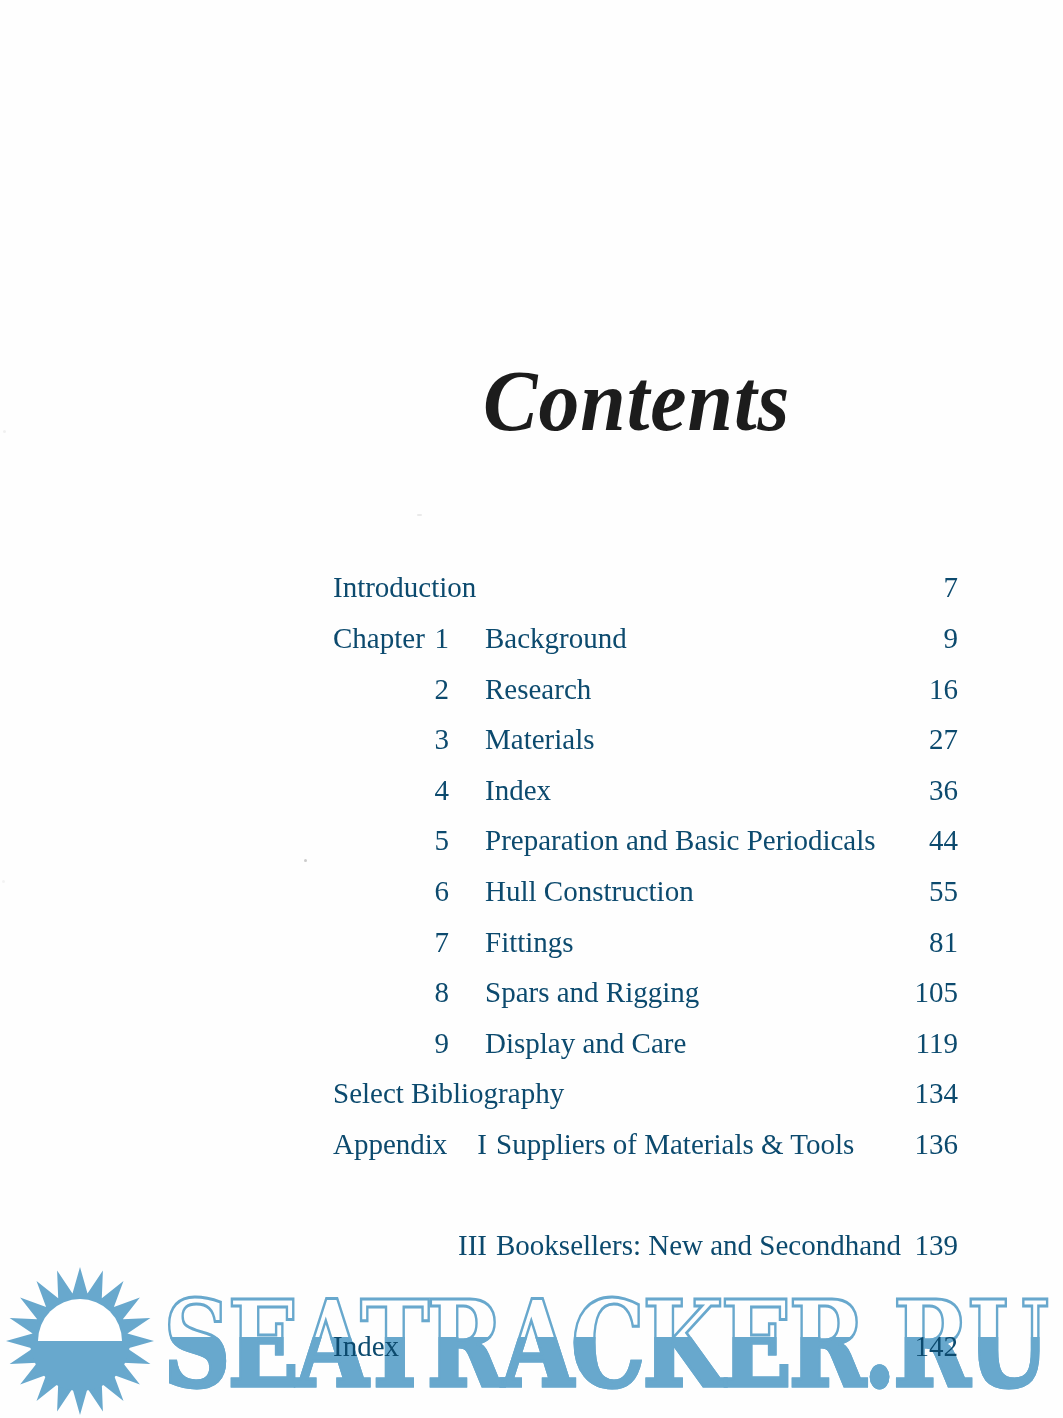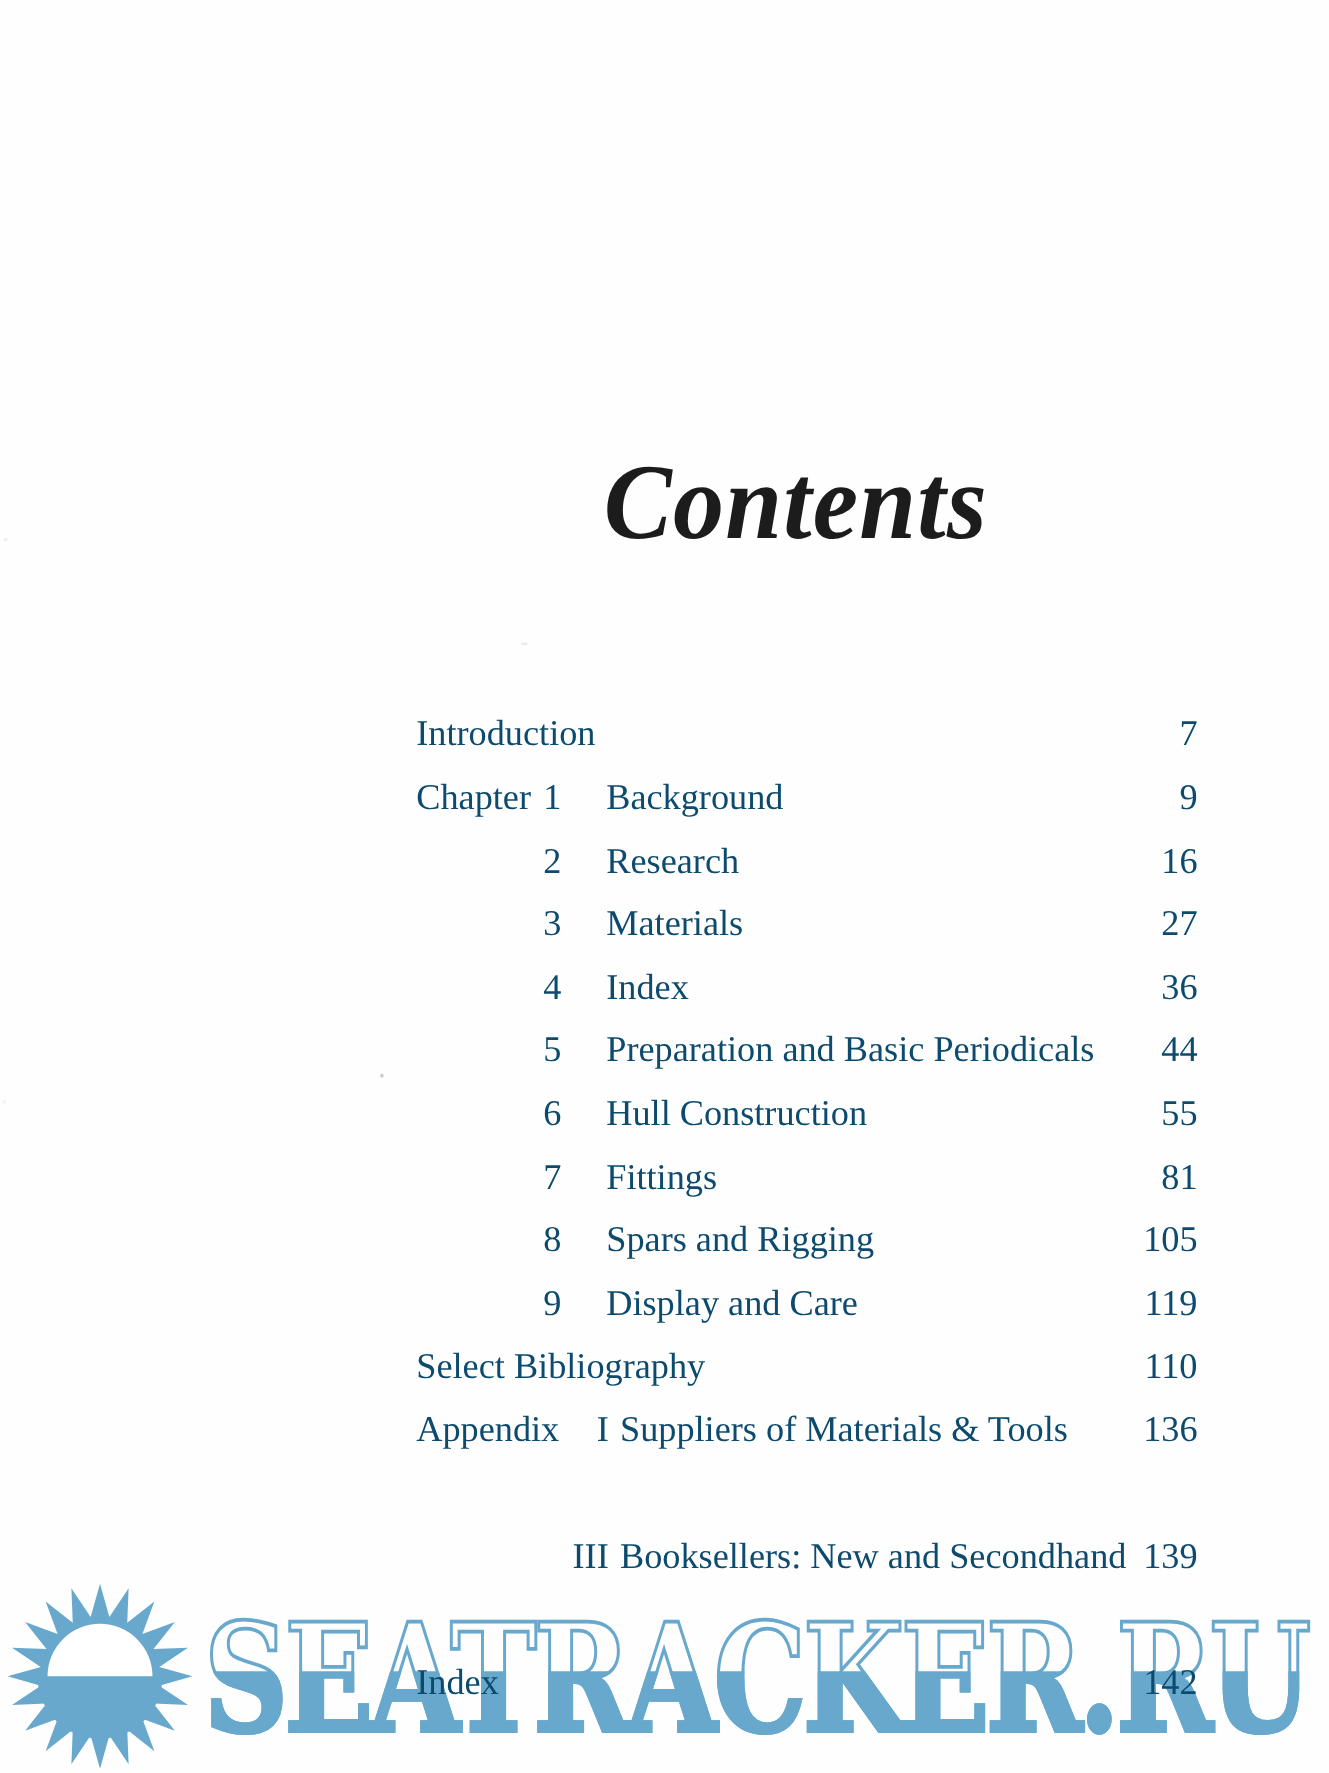--- a/index.html
+++ b/index.html
@@ -134,21 +134,21 @@
     </div>
 
     <div class="row" style="top:1029px">
       <span class="num">9</span>
       <span class="ttl">Display and Care</span>
       <span class="pg">119</span>
     </div>
 
     <div class="row" style="top:1079px">
       <span class="lbl">Select Bibliography</span>
-      <span class="pg">110</span>
+      <span class="pg">134</span>
     </div>
 
     <div class="row" style="top:1130px">
       <span class="lbl">Appendix</span>
       <span class="rom">I</span>
       <span class="attl">Suppliers of Materials &amp; Tools</span>
       <span class="pg">136</span>
     </div>
 
 

